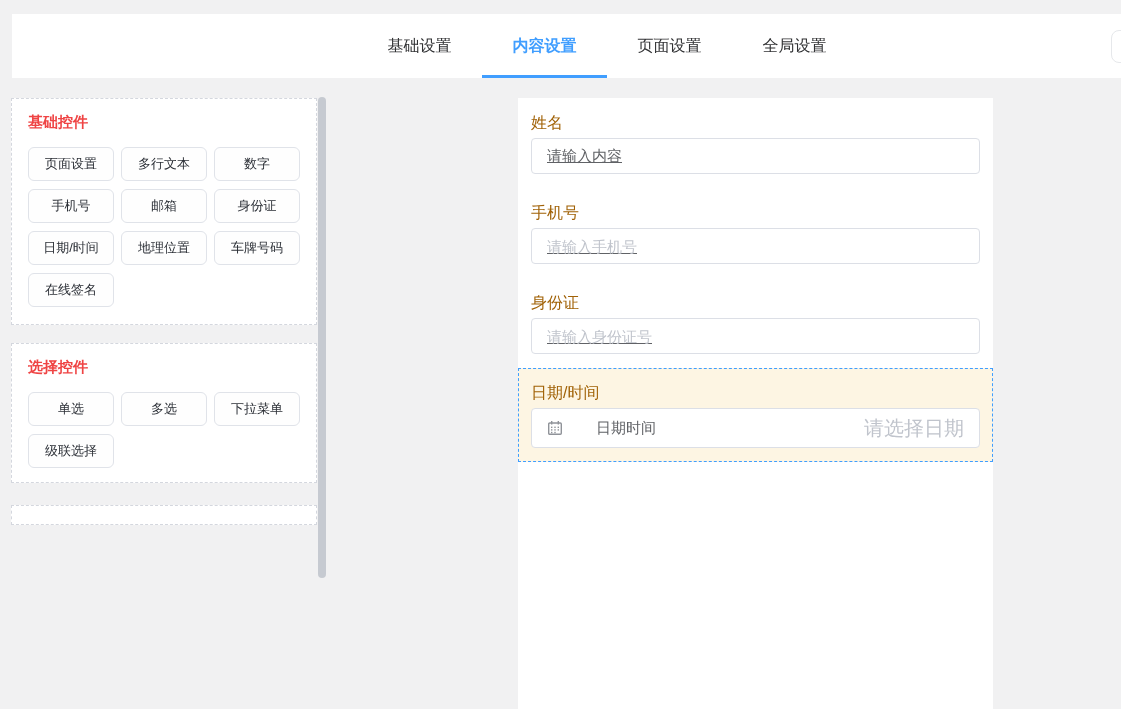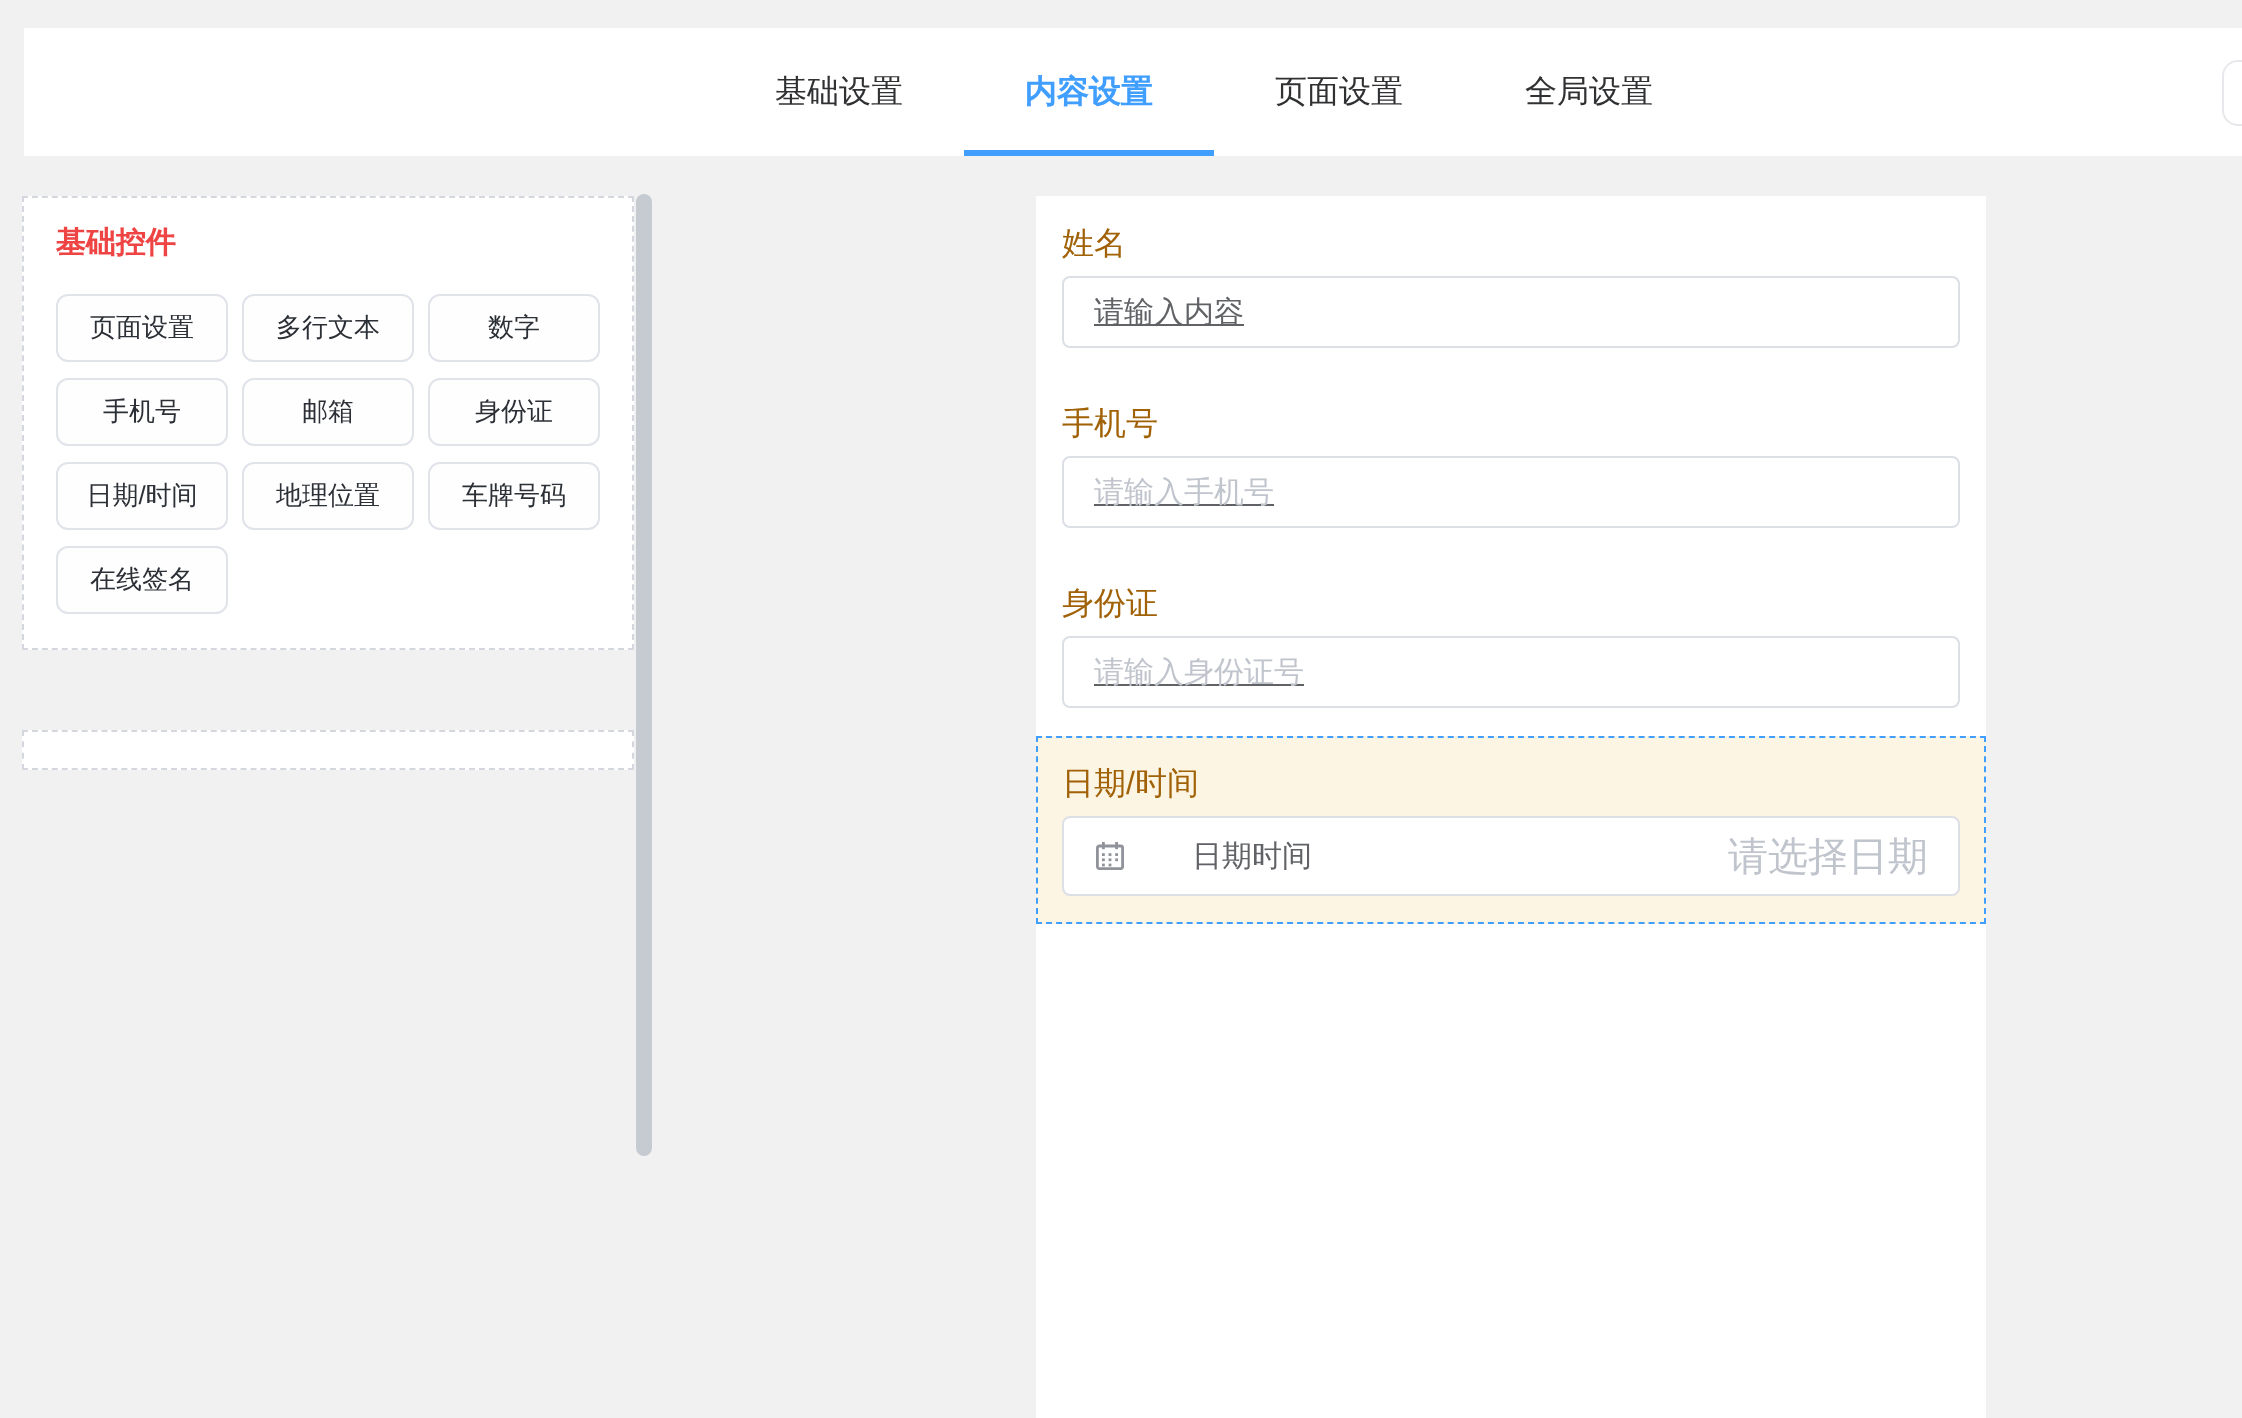--- a/index.html
+++ b/index.html
@@ -119,20 +119,29 @@
       <div class="widget-btn">邮箱</div>
       <div class="widget-btn">身份证</div>
       <div class="widget-btn">日期/时间</div>
       <div class="widget-btn">地理位置</div>
       <div class="widget-btn">车牌号码</div>
       <div class="widget-btn">在线签名</div>
     </div>
   </div>
   <div class="card-gap"></div>
 
+  <div class="card" style="height:140px;">
+    <div class="card-title">选择控件</div>
+    <div class="widget-grid">
+      <div class="widget-btn">单选</div>
+      <div class="widget-btn">多选</div>
+      <div class="widget-btn">下拉菜单</div>
+      <div class="widget-btn">级联选择</div>
+    </div>
+  </div>
   <div class="card-gap" style="height:22px;"></div>
 
   <div class="card-gap"></div>
 
   <div class="card card-stub"></div>
 </div>
 
 <div class="scroll-thumb"></div>
 
 <div class="canvas">

